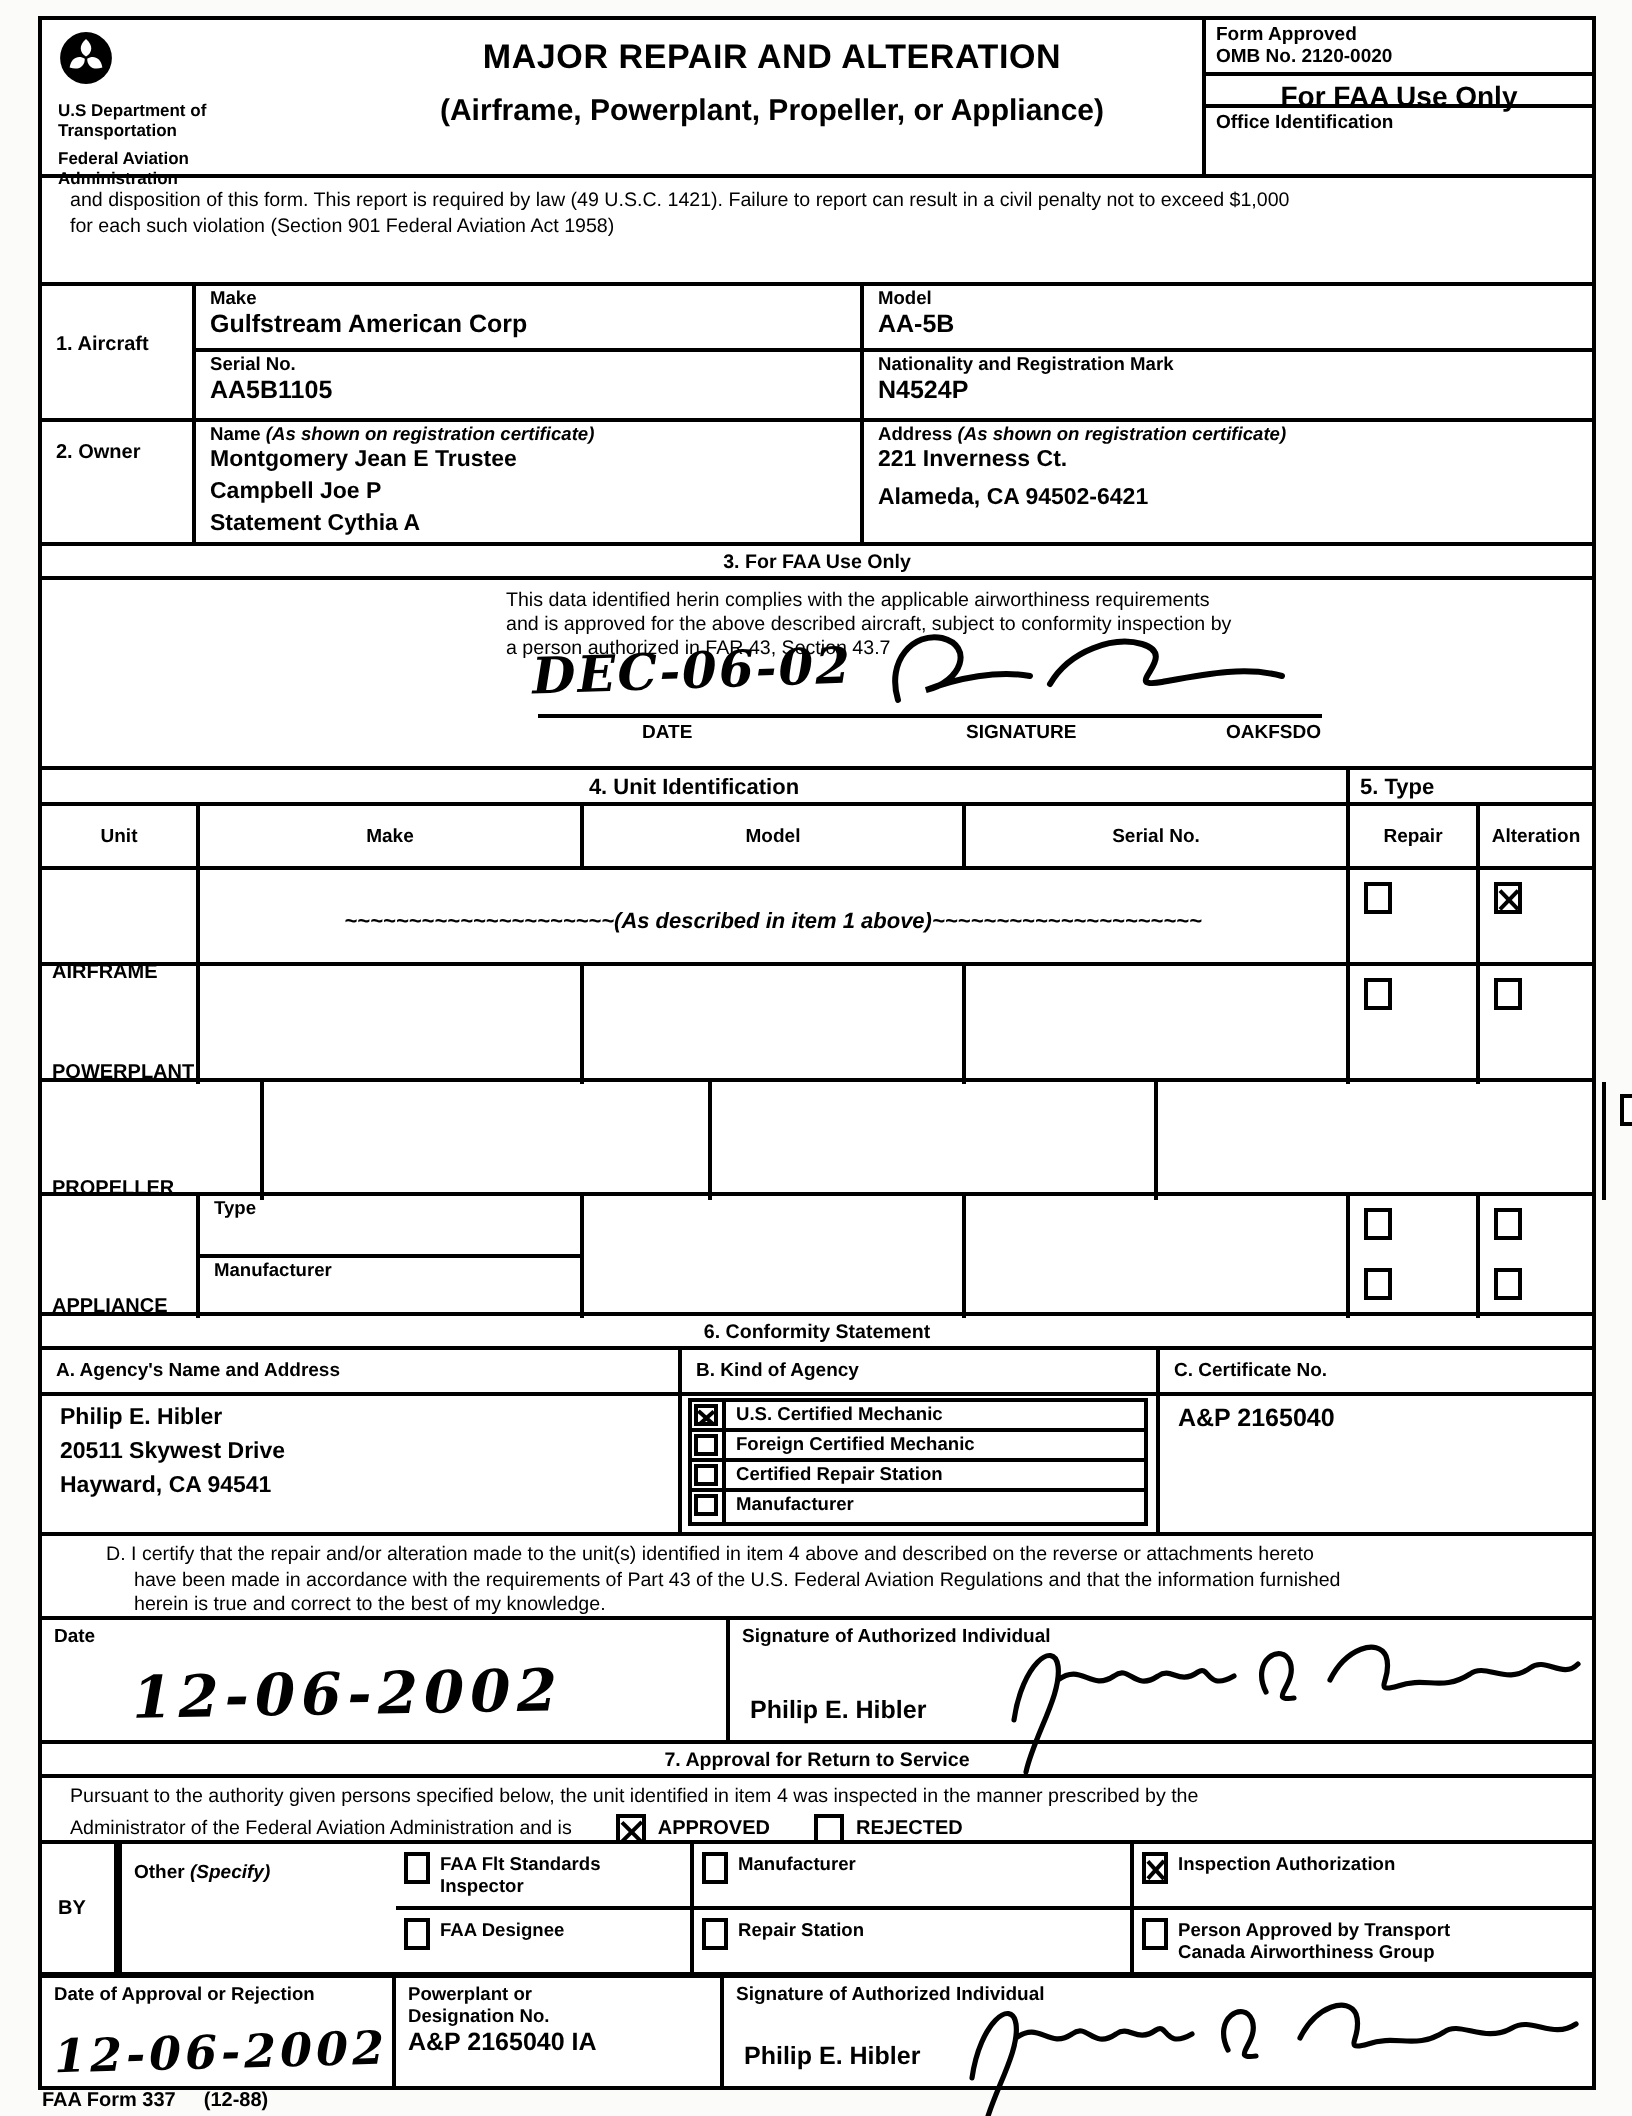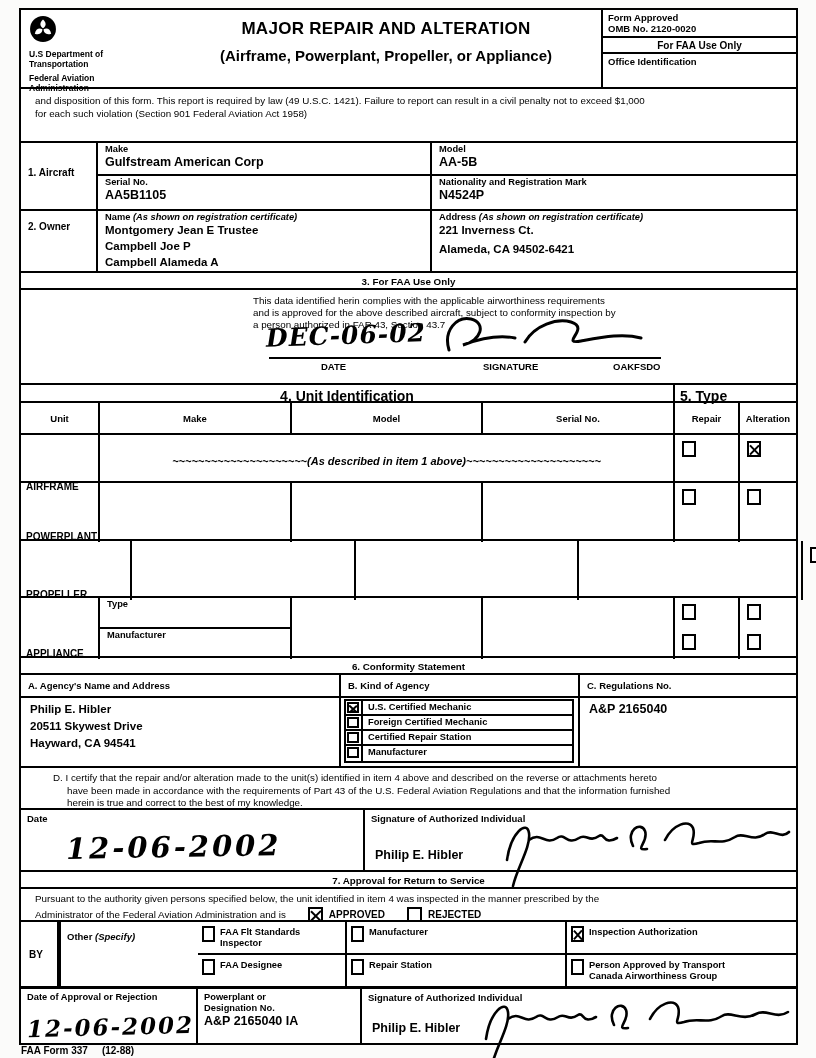--- a/index.html
+++ b/index.html
@@ -18,21 +18,21 @@
   
   .header { height: 77px; display: flex; }
   .hdr-left { width: 150px; padding: 5px 6px 0 8px; }
   .dept { font-size: 8.5px; font-weight: bold; line-height: 9.5px; margin-top: 3px; }
   .agency { font-size: 8.5px; font-weight: bold; line-height: 9.5px; margin-top: 5px; }
   .hdr-center { flex: 1; text-align: center; padding-top: 9px; }
   .title { font-size: 17px; font-weight: bold; letter-spacing: .3px; }
   .subtitle { font-size: 15px; font-weight: bold; margin-top: 8px; }
   .hdr-right { width: 195px; border-left: 2px solid #000; display: flex; flex-direction: column; }
   .hr1 { height: 28px; border-bottom: 2px solid #000; padding: 2px 5px; font-size: 9.5px; font-weight: bold; line-height: 11px; }
-  .hr2 { height: 16px; border-bottom: 2px solid #000; text-align: center; font-size: 10px; font-weight: bold; padding-top: 2px; }
+  .hr2 { height: 16px; border-bottom: 2px solid #000; text-align: center; font-size: 14px; font-weight: bold; padding-top: 2px; }
   .hr3 { flex: 1; padding: 2px 5px; font-size: 9.5px; font-weight: bold; }
 
   
   .instructions { height: 54px; padding: 6px 10px 0 14px; font-size: 9.8px; line-height: 12.5px; }
 
   
   .rowflex { display: flex; }
   .lblcol { width: 77px; border-right: 2px solid #000; font-size: 10px; font-weight: bold; padding-left: 7px; }
   .aircraft { height: 68px; }
   .aircraft .lblcol { padding-top: 24px; }
@@ -54,21 +54,21 @@
   
   .faa-block { height: 95px; }
   .faa-para { margin: 5px 0 0 232px; font-size: 9.8px; line-height: 12px; width: 490px; }
   .hand { font-family: "DejaVu Serif", serif; font-style: italic; font-weight: bold; white-space: nowrap; }
   .faa-date { position: absolute; left: 245px; top: 31px; font-size: 25px; transform: rotate(-2deg); letter-spacing: 1px; }
   .faa-sigline { position: absolute; left: 248px; top: 67px; width: 392px; border-bottom: 2px solid #000; }
   .faa-under { position: absolute; top: 71px; font-size: 9.5px; font-weight: bold; }
   .sig3 { position: absolute; left: 420px; top: 22px; }
 
   
-  .unitbar { height: 18px; display: flex; font-size: 14px; font-weight: bold; }
+  .unitbar { height: 18px; display: flex; font-size: 11px; font-weight: bold; }
   .unitbar .u4 { width: 652px; text-align: center; padding-top: 3px; }
   .unitbar .u5 { flex: 1; border-left: 2px solid #000; padding: 3px 0 0 5px; }
   .ugrid { display: grid; grid-template-columns: 77px 192px 191px 192px 65px 1fr; }
   .ugrid > div { border-left: 2px solid #000; position: relative; }
   .ugrid > div:first-child { border-left: none; }
   .uhead { height: 32px; }
   .uhead > div { text-align: center; font-size: 9.5px; font-weight: bold; padding-top: 10px; }
   .urow-label { font-size: 10px; font-weight: bold; padding-left: 5px; margin-top: 24px; }
   .uspan { grid-column: 2 / 5; text-align: center; font-size: 11px; font-weight: bold; font-style: italic; overflow: hidden; white-space: nowrap; }
   .cb { display: inline-block; width: 14px; height: 16px; border: 2px solid #000; position: relative; background: #fff; vertical-align: middle; }
@@ -211,21 +211,21 @@
   </div>
 
   <div class="sec owner rowflex">
     <div class="lblcol">2. Owner</div>
     <div class="ac-right">
       <div class="ac-row" style="height:62px;">
         <div class="cell-l">
           <div class="flabel"><span>Name </span><span class="note">(As shown on registration certificate)</span></div>
           <div class="fvalue">Montgomery Jean E Trustee</div>
           <div class="fvalue">Campbell Joe P</div>
-          <div class="fvalue">Campbell Alameda A</div>
+          <div class="fvalue">Statement Cythia A</div>
         </div>
         <div class="cell-r">
           <div class="flabel"><span>Address </span><span class="note">(As shown on registration certificate)</span></div>
           <div class="fvalue">221 Inverness Ct.</div>
           <div class="fvalue" style="margin-top:4px;">Alameda, CA  94502-6421</div>
         </div>
       </div>
     </div>
   </div>
 
@@ -313,21 +313,21 @@
     <div>
       <span class="cb cb-top"></span>
       <span class="cb cb-bot"></span>
     </div>
   </div>
 
   <div class="sec bar">6. Conformity Statement</div>
   <div class="sec cgrid chead">
     <div>A.  Agency's Name and Address</div>
     <div>B.  Kind of Agency</div>
-    <div>C.  Regulations No.</div>
+    <div>C.  Certificate No.</div>
   </div>
   <div class="sec cgrid cbody" style="border-top-width:2px;">
     <div class="agency-lines">
       <div>Philip E. Hibler</div>
       <div>20511 Skywest Drive</div>
       <div>Hayward, CA  94541</div>
     </div>
     <div>
       <div class="kinds">
         <div class="kind-row">

